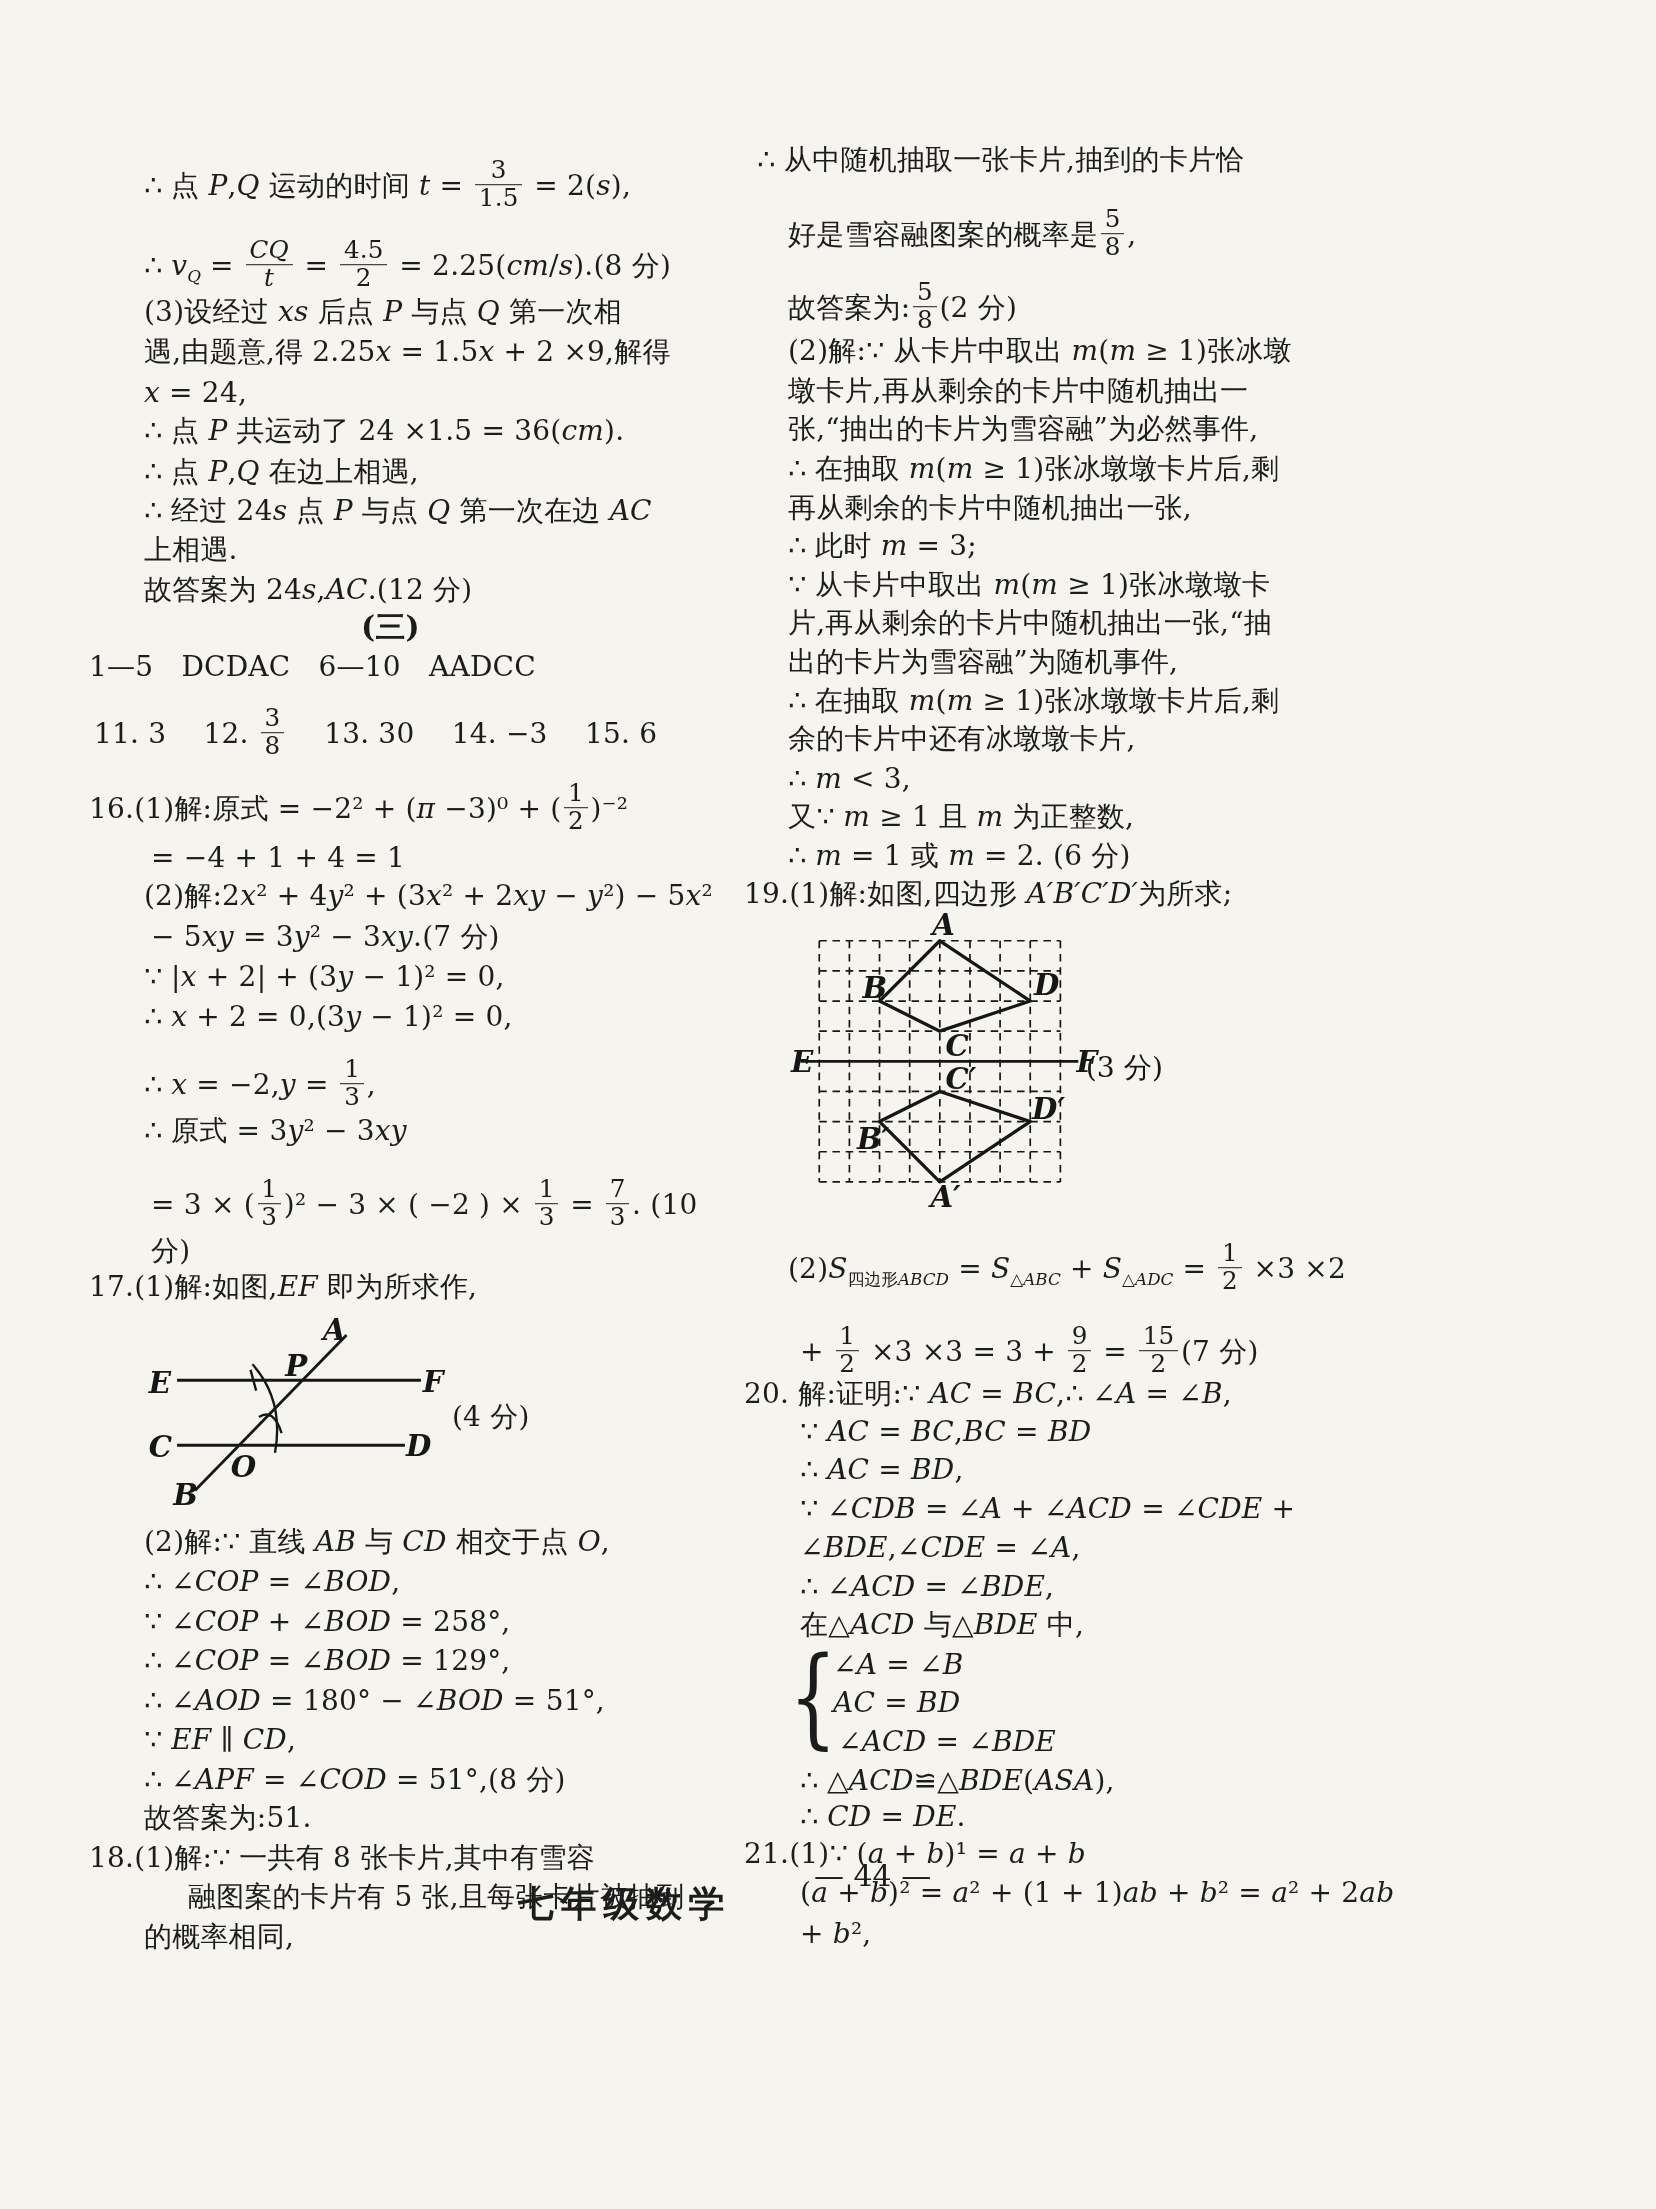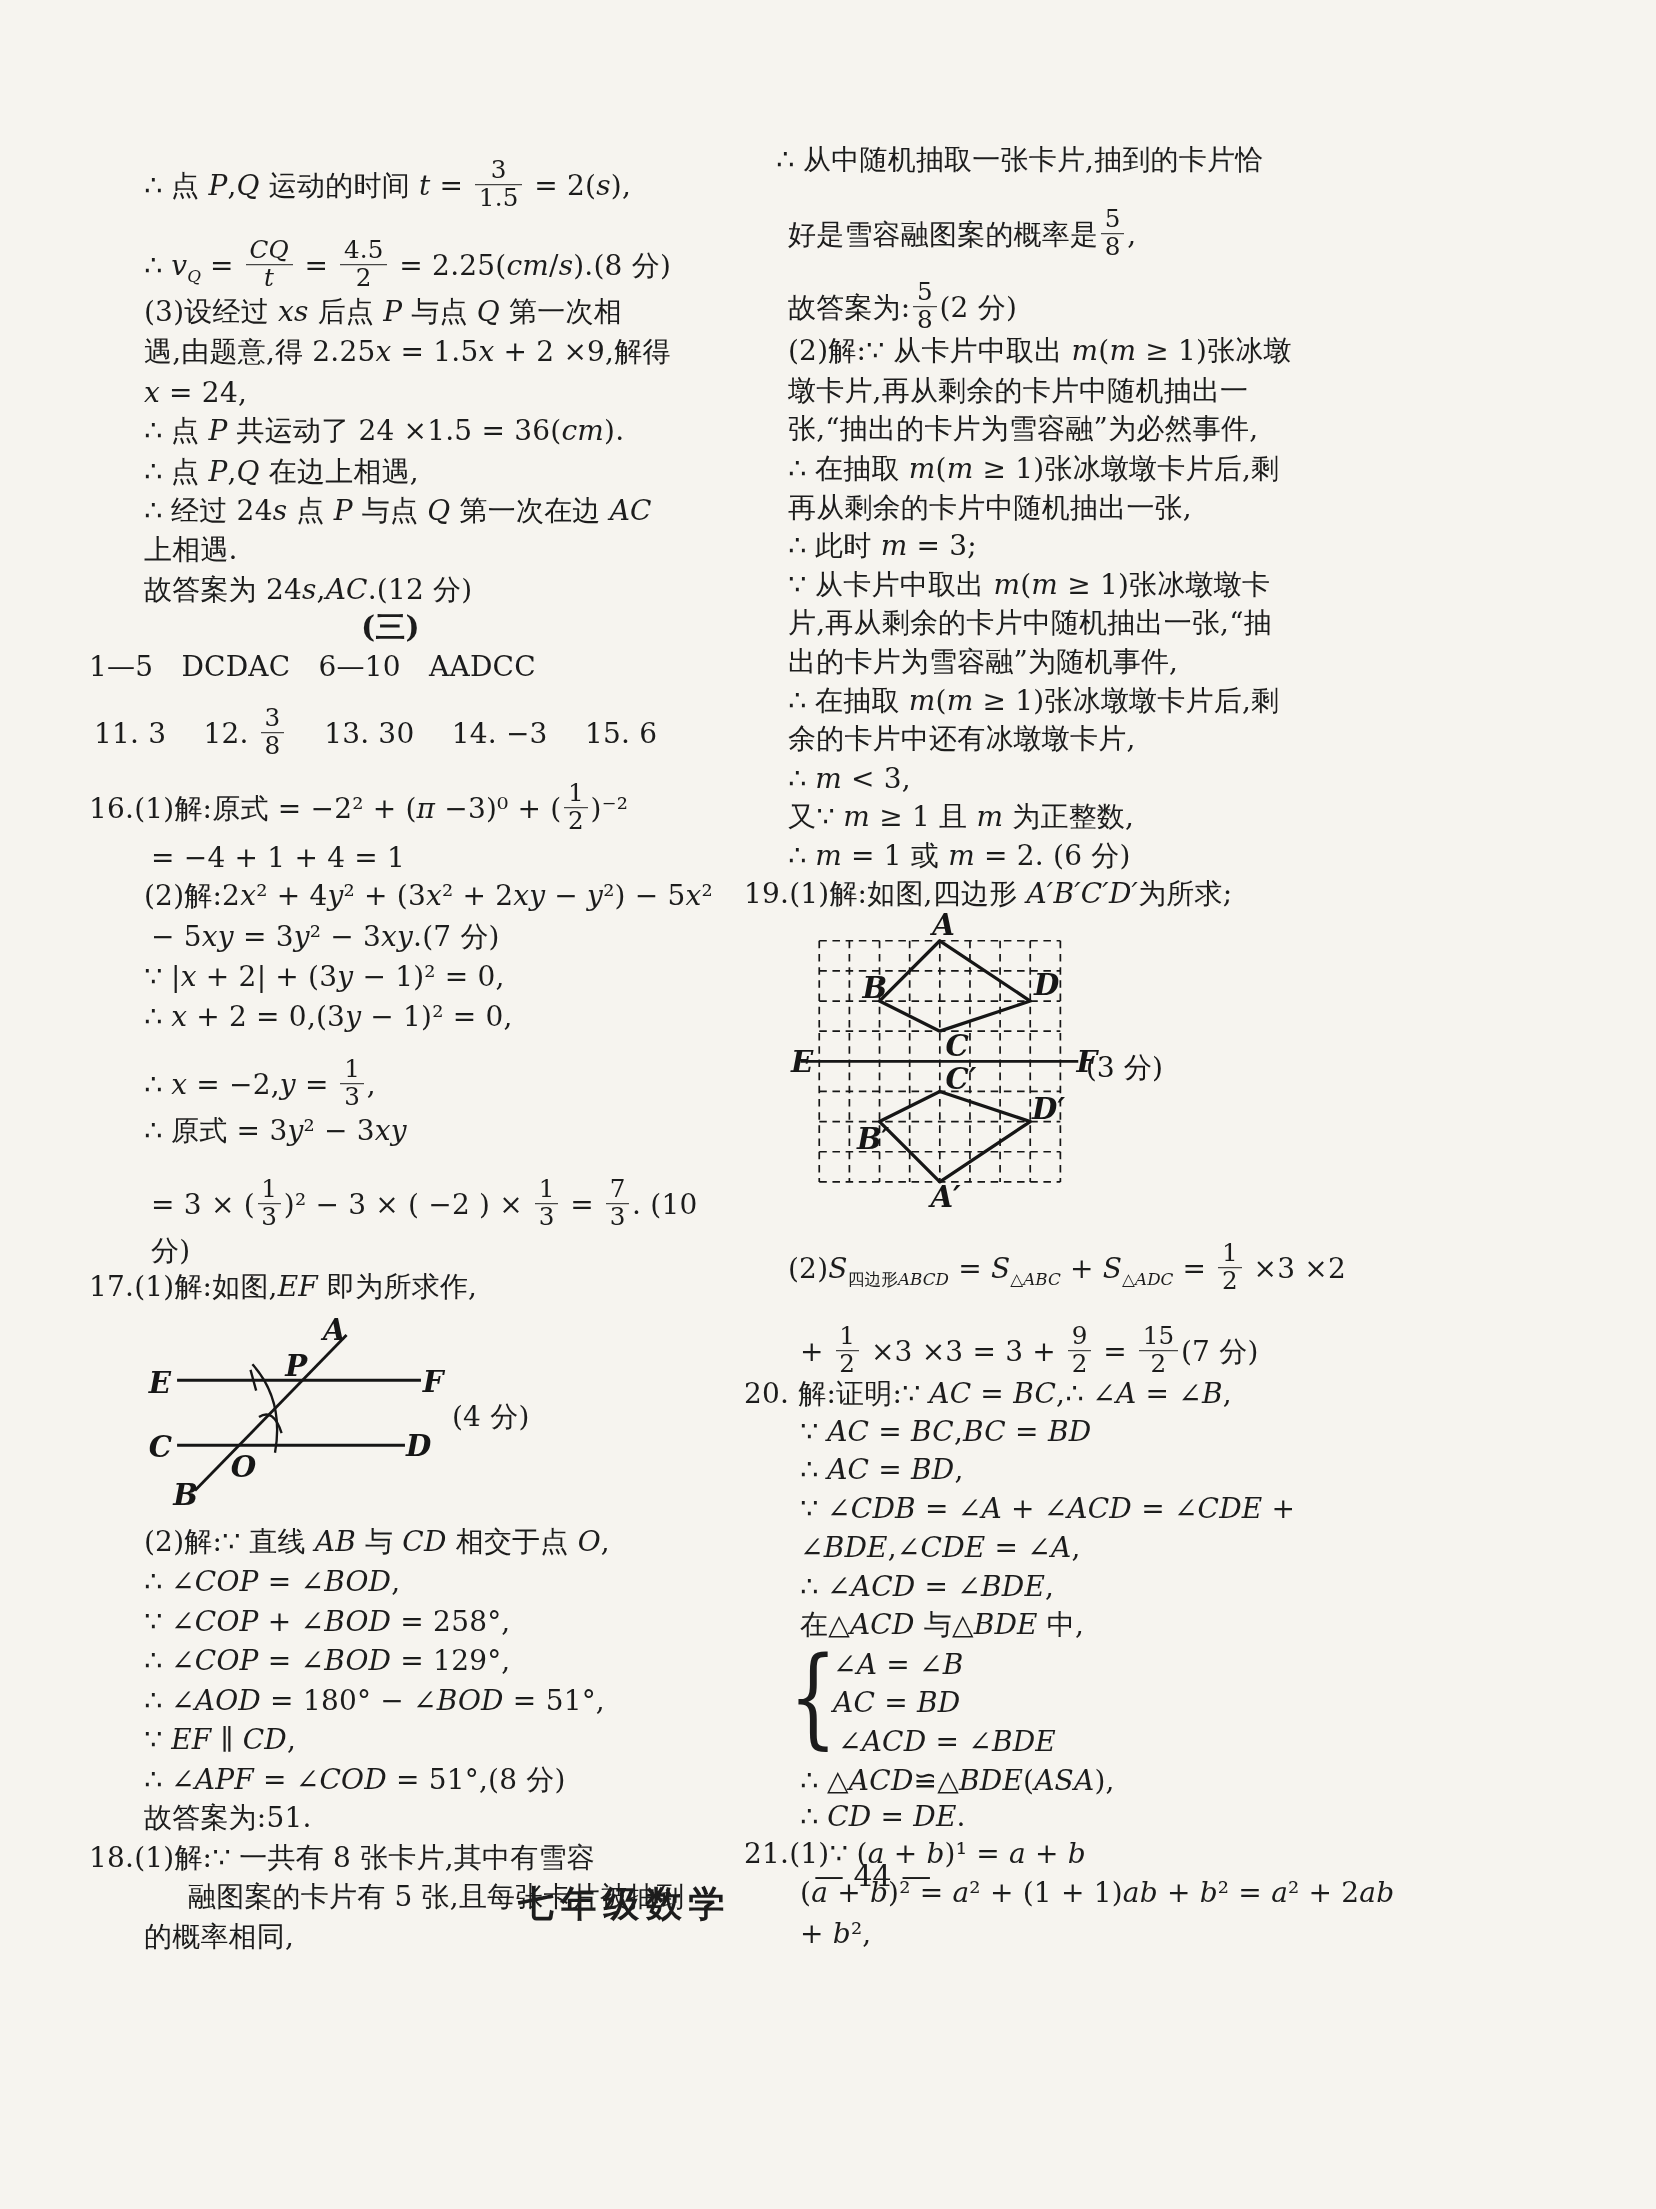--- a/index.html
+++ b/index.html
@@ -71,21 +71,21 @@
       <div class="tline" style="left: 144px; top: 1644px;">∴ ∠<i>COP</i> = ∠<i>BOD</i> = 129°,</div>
       <div class="tline" style="left: 144px; top: 1684px;">∴ ∠<i>AOD</i> = 180° − ∠<i>BOD</i> = 51°,</div>
       <div class="tline" style="left: 144px; top: 1723px;">∵ <i>EF</i> ∥ <i>CD</i>,</div>
       <div class="tline" style="left: 144px; top: 1763px;">∴ ∠<i>APF</i> = ∠<i>COD</i> = 51°,(8 分)</div>
       <div class="tline" style="left: 144px; top: 1801px;">故答案为:51.</div>
       <div class="tline" style="left: 89px; top: 1841px;">18.(1)解:∵ 一共有 8 张卡片,其中有雪容</div>
       <div class="tline" style="left: 144px; top: 1880px; margin-left: 44px;">融图案的卡片有 5 张,且每张卡片被抽到</div>
       <div class="tline" style="left: 144px; top: 1920px;">的概率相同,</div>
     </div>
   <div id="right-col">
-      <div class="tline" style="left: 776px; top: 143px;">∴ 从中随机抽取一张卡片,抽到的卡片恰</div>
+      <div class="tline" style="left: 757px; top: 143px;">∴ 从中随机抽取一张卡片,抽到的卡片恰</div>
       <div class="tline" style="left: 788px; top: 209px;">好是雪容融图案的概率是<span class="frac"><span class="fn">5</span><span class="fd">8</span></span>,</div>
       <div class="tline" style="left: 788px; top: 282px;">故答案为:<span class="frac"><span class="fn">5</span><span class="fd">8</span></span>(2 分)</div>
       <div class="tline" style="left: 788px; top: 334px;">(2)解:∵ 从卡片中取出 <i>m</i>(<i>m</i> ≥ 1)张冰墩</div>
       <div class="tline" style="left: 788px; top: 374px;">墩卡片,再从剩余的卡片中随机抽出一</div>
       <div class="tline" style="left: 788px; top: 412px;">张,“抽出的卡片为雪容融”为必然事件,</div>
       <div class="tline" style="left: 788px; top: 452px;">∴ 在抽取 <i>m</i>(<i>m</i> ≥ 1)张冰墩墩卡片后,剩</div>
       <div class="tline" style="left: 788px; top: 491px;">再从剩余的卡片中随机抽出一张,</div>
       <div class="tline" style="left: 788px; top: 529px;">∴ 此时 <i>m</i> = 3;</div>
       <div class="tline" style="left: 788px; top: 568px;">∵ 从卡片中取出 <i>m</i>(<i>m</i> ≥ 1)张冰墩墩卡</div>
       <div class="tline" style="left: 788px; top: 606px;">片,再从剩余的卡片中随机抽出一张,“抽</div>

